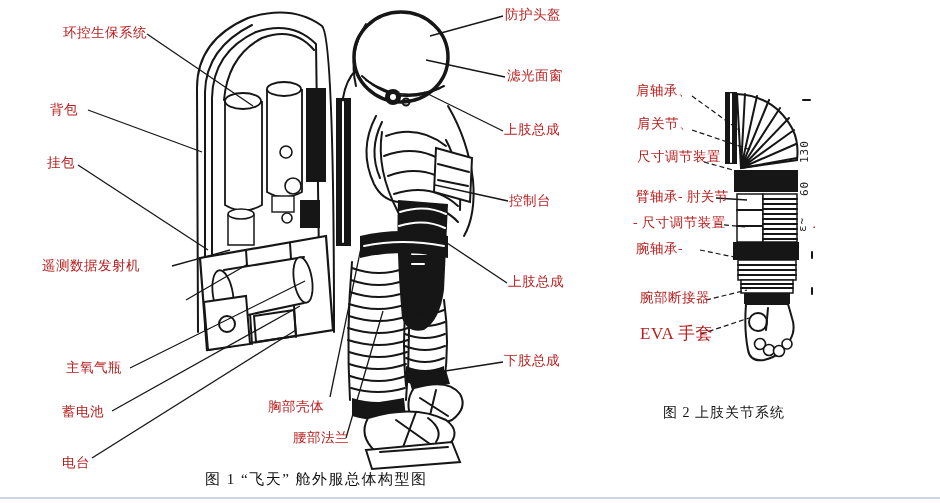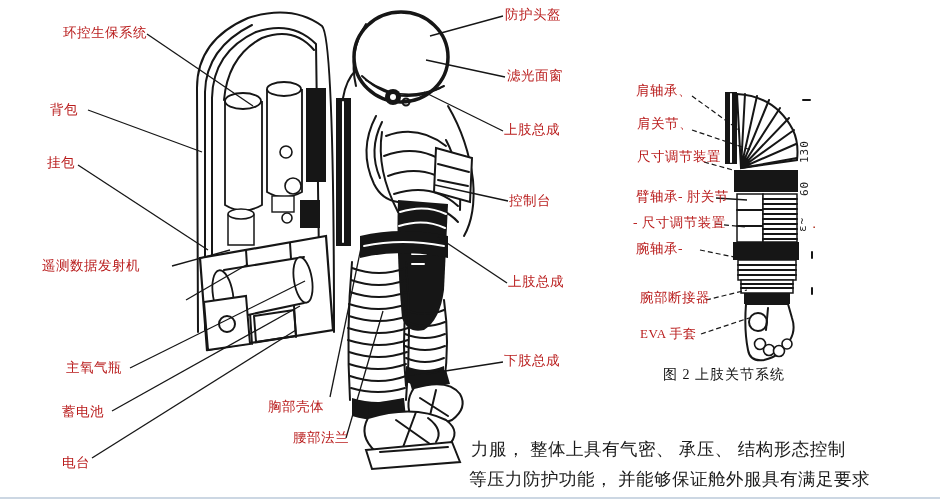--- a/index.html
+++ b/index.html
@@ -11,21 +11,21 @@
   }
   #art{position:absolute;left:0;top:0;z-index:0;}
   .lbl{
     position:absolute;z-index:2;font-size:13.5px;line-height:14px;
     white-space:nowrap;letter-spacing:0.5px;color:#b91c1c;
   }
   .cap{
     position:absolute;z-index:2;font-size:15px;white-space:nowrap;
     letter-spacing:1.5px;color:#111;
   }
-  .cap2{font-size:14px;letter-spacing:1px;}
+  .cap2{font-size:14px;letter-spacing:1px;margin-top:38px;}
   .para{
     position:absolute;z-index:2;font-size:17.5px;white-space:nowrap;
     letter-spacing:0.5px;color:#1a1a1a;
   }
   .dim{
     position:absolute;z-index:2;font-size:11px;white-space:nowrap;
     transform:rotate(-90deg);transform-origin:0 0;color:#222;
     font-family:"DejaVu Sans Mono",monospace;letter-spacing:1px;
   }
   .redmark{
@@ -246,26 +246,25 @@
   <span class="lbl" style="left:508px;top:275px">上肢总成</span>
   <span class="lbl" style="left:504px;top:354px">下肢总成</span>
 
   <span class="lbl" style="left:636px;top:84px">肩轴承、</span>
   <span class="lbl" style="left:637px;top:117px">肩关节、</span>
   <span class="lbl" style="left:637px;top:150px">尺寸调节装置</span>
   <span class="lbl" style="left:636px;top:190px">臂轴承- 肘关节</span>
   <span class="lbl" style="left:633px;top:216px">- 尺寸调节装置</span>
   <span class="lbl" style="left:636px;top:242px">腕轴承-</span>
   <span class="lbl" style="left:640px;top:291px">腕部断接器</span>
-  <span class="lbl" style="left:640px;top:327px;font-size:13px">EVA 手套</span>
+  <span class="lbl" style="left:640px;top:327px;font-size:17px">EVA 手套</span>
 
   <span class="dim" style="left:798px;top:163px">130</span>
   <span class="dim" style="left:798px;top:196px">60</span>
   <span class="dim" style="left:796px;top:232px">ε~</span>
   <span class="redmark" style="left:813px;top:224px">▪</span>
 
+  <span class="cap" style="left:205px;top:470px">图 1 “飞天” 舱外服总体构型图</span>
   <span class="cap cap2" style="left:663px;top:366px">图 2 上肢关节系统</span>
 
-  <span class="para" style="left:471px;top:437px">力服， 整体上具有气密、 承压、 结构形态控制</span>
-  <span class="para" style="left:469px;top:467px">等压力防护功能， 并能够保证舱外服具有满足要求</span>
 
   <div id="divider"></div>
 </div>
 
 </body></html>

